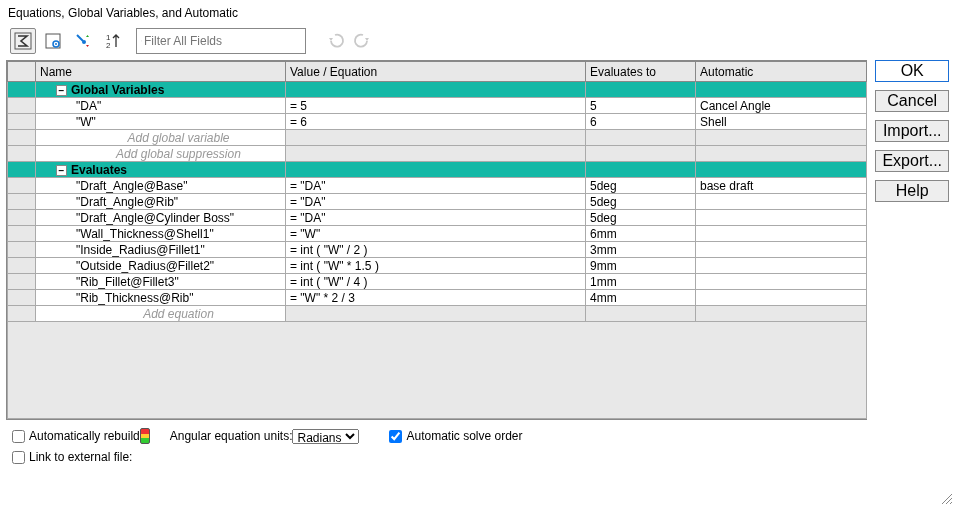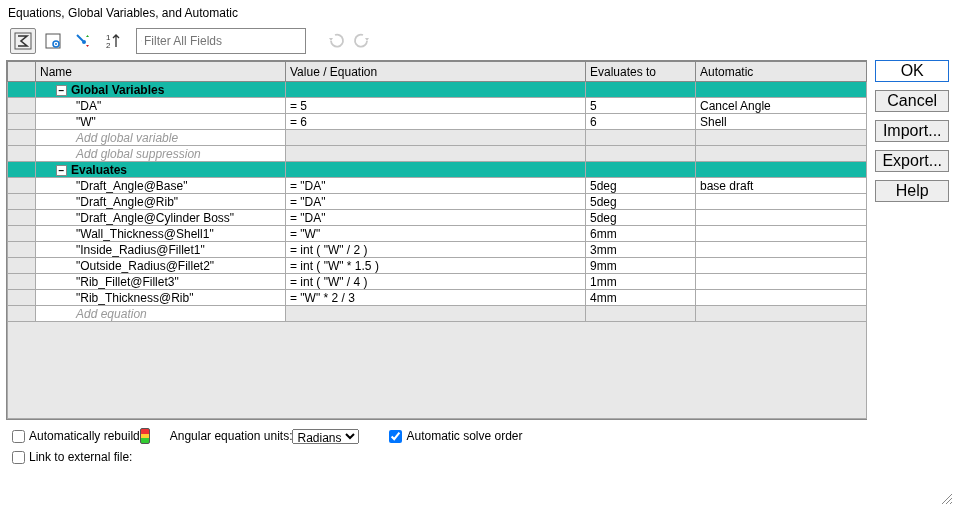--- a/index.html
+++ b/index.html
@@ -118,20 +118,21 @@
     font-weight: bold;
   }
   tbody td.rowhead {
     background: #e8e8e8;
     width: 28px;
   }
   .placeholder {
     color: #999;
     font-style: italic;
     font-weight: normal;
+    text-align: center;
   }
   .indent1 { padding-left: 20px !important; }
   .indent2 { padding-left: 40px !important; }
   .toggler {
     display:inline-block;
     width:11px; height:11px;
     border:1px solid #888;
     margin-right:4px;
     text-align:center;
     line-height:9px;

